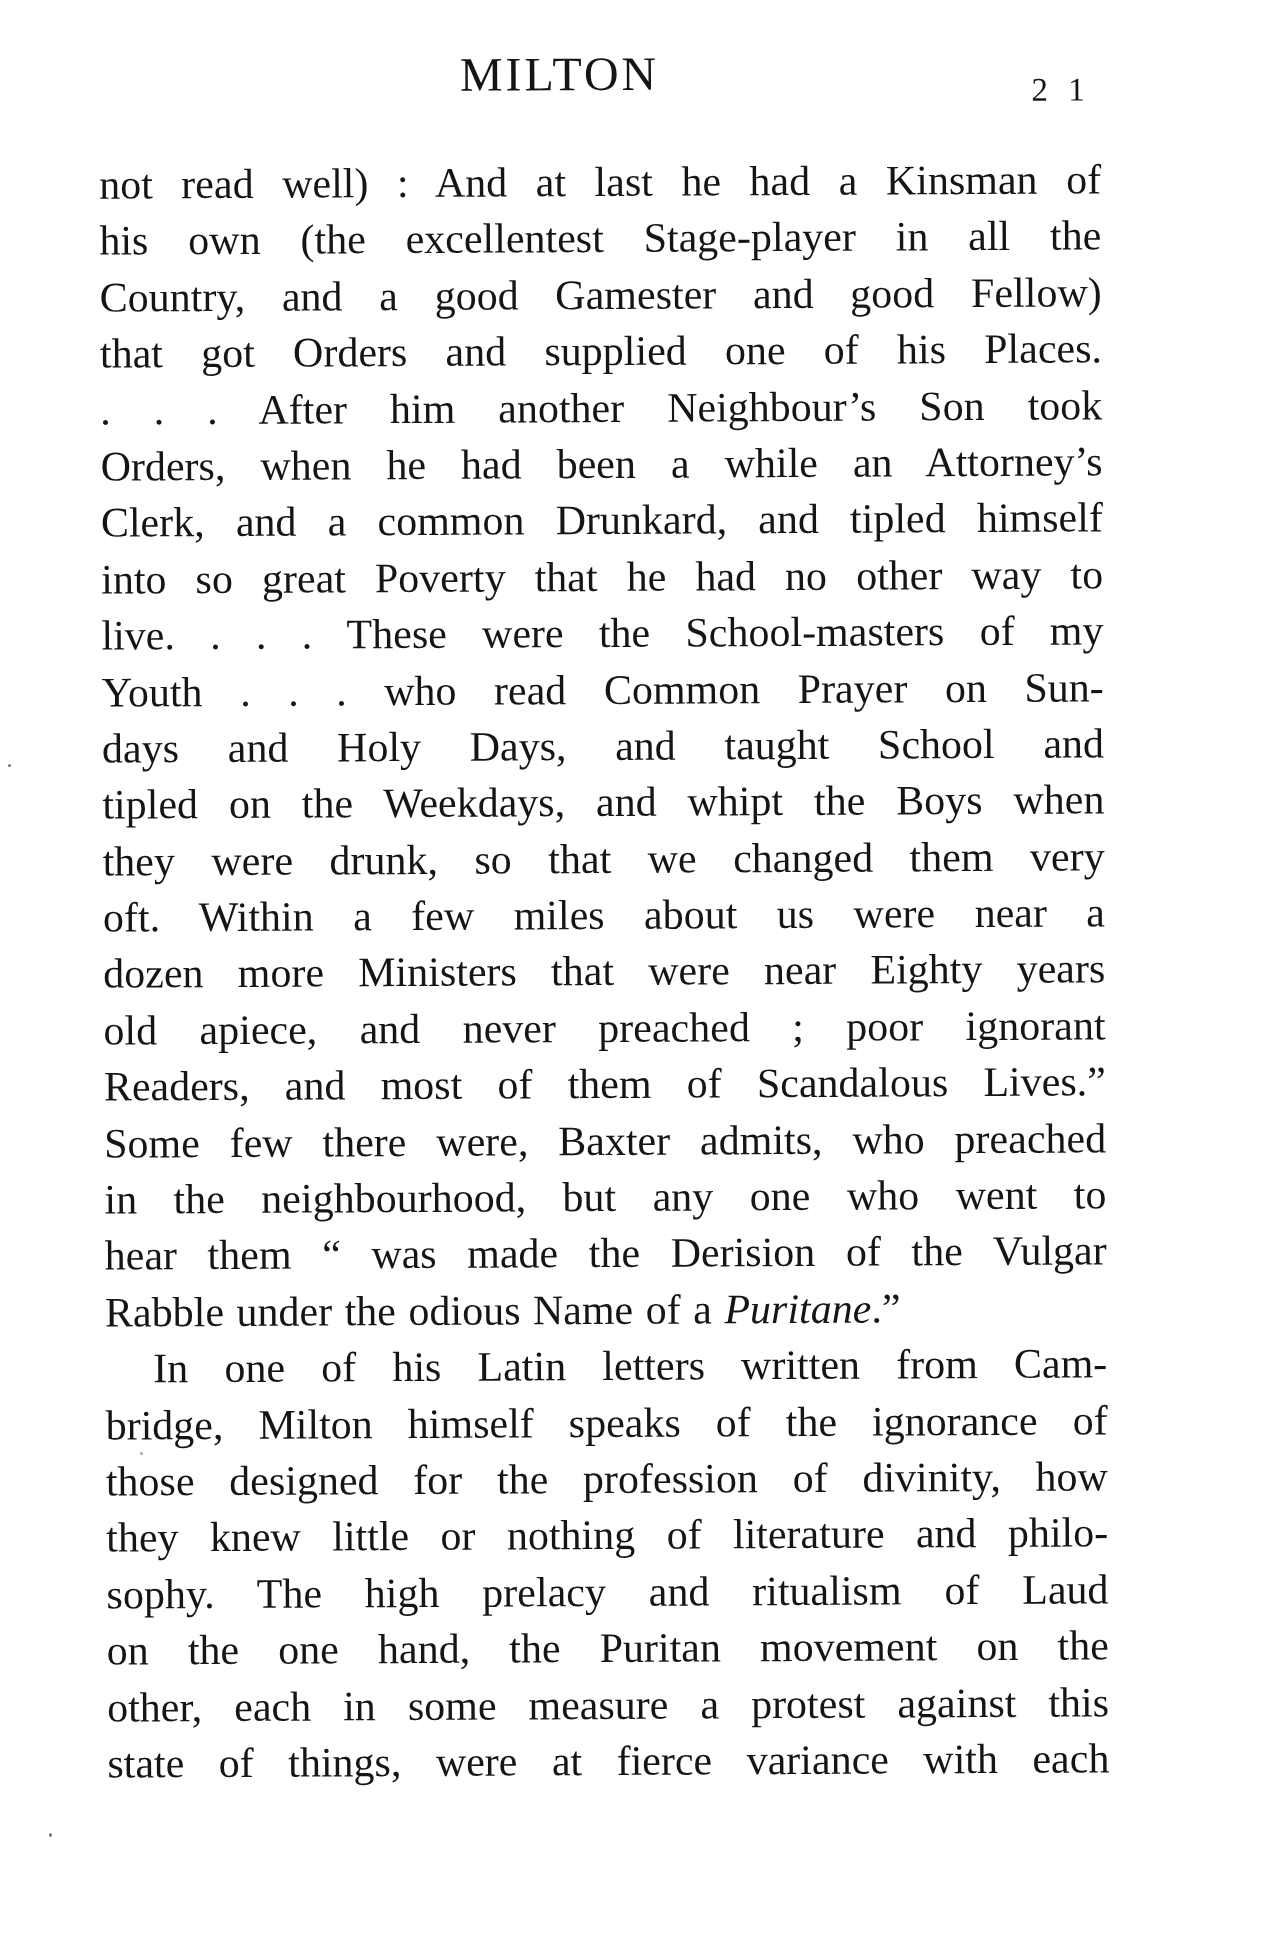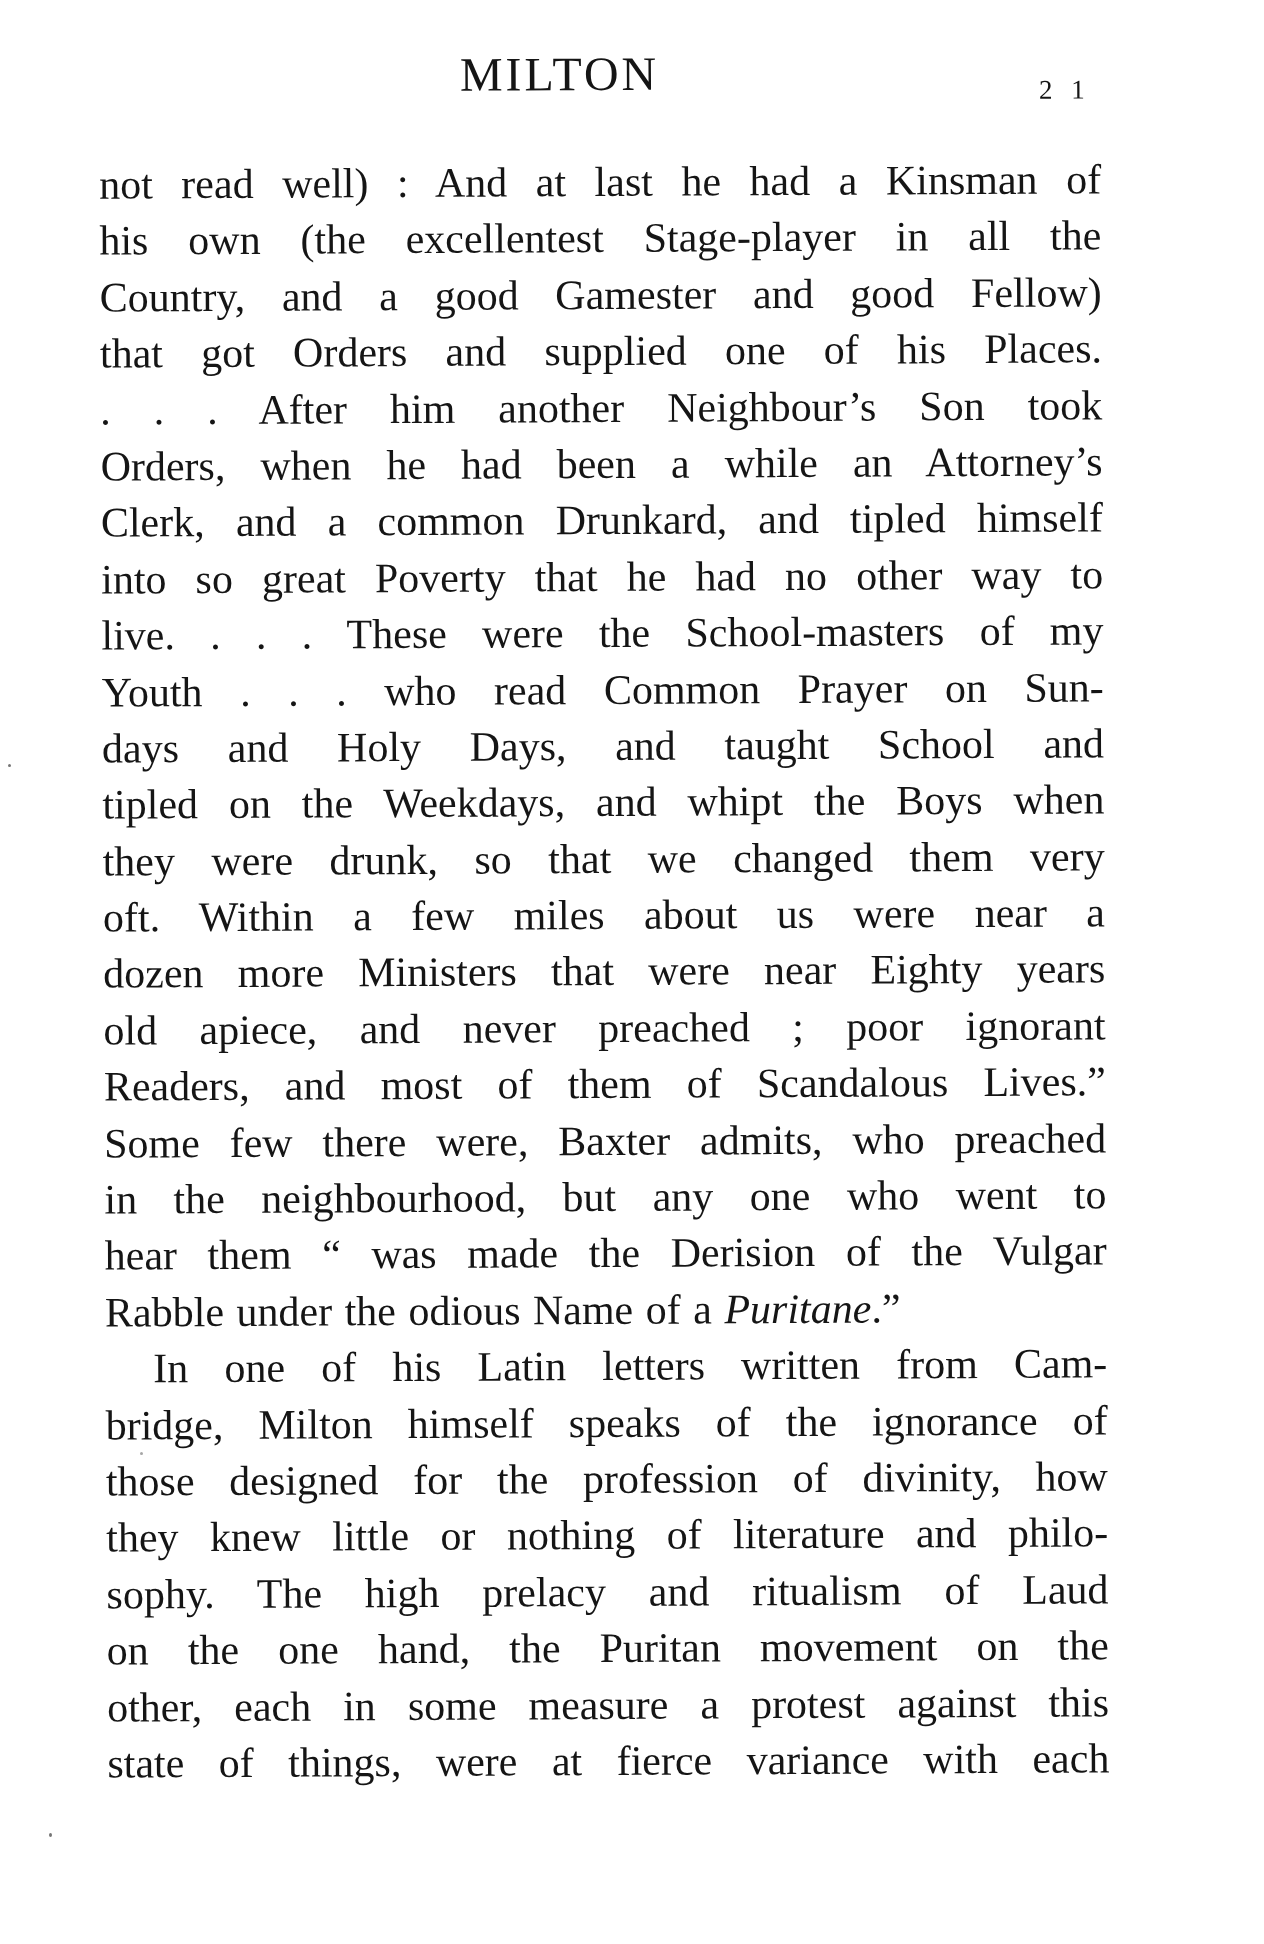--- a/index.html
+++ b/index.html
@@ -37,21 +37,21 @@
     top: 0;
     text-align: center;
     font-size: 48px;
     letter-spacing: 3px;
     line-height: 52px;
   }
   .page-number {
     position: absolute;
     right: 10px;
     top: 28px;
-    font-size: 27px;
+    font-size: 33px;
     letter-spacing: 6px;
     line-height: 33px;
   }
   .body-text {
     margin-top: 36px;
     font-size: 42px;
     word-spacing: 2px;
   }
   .line {
     line-height: 56.4px;

